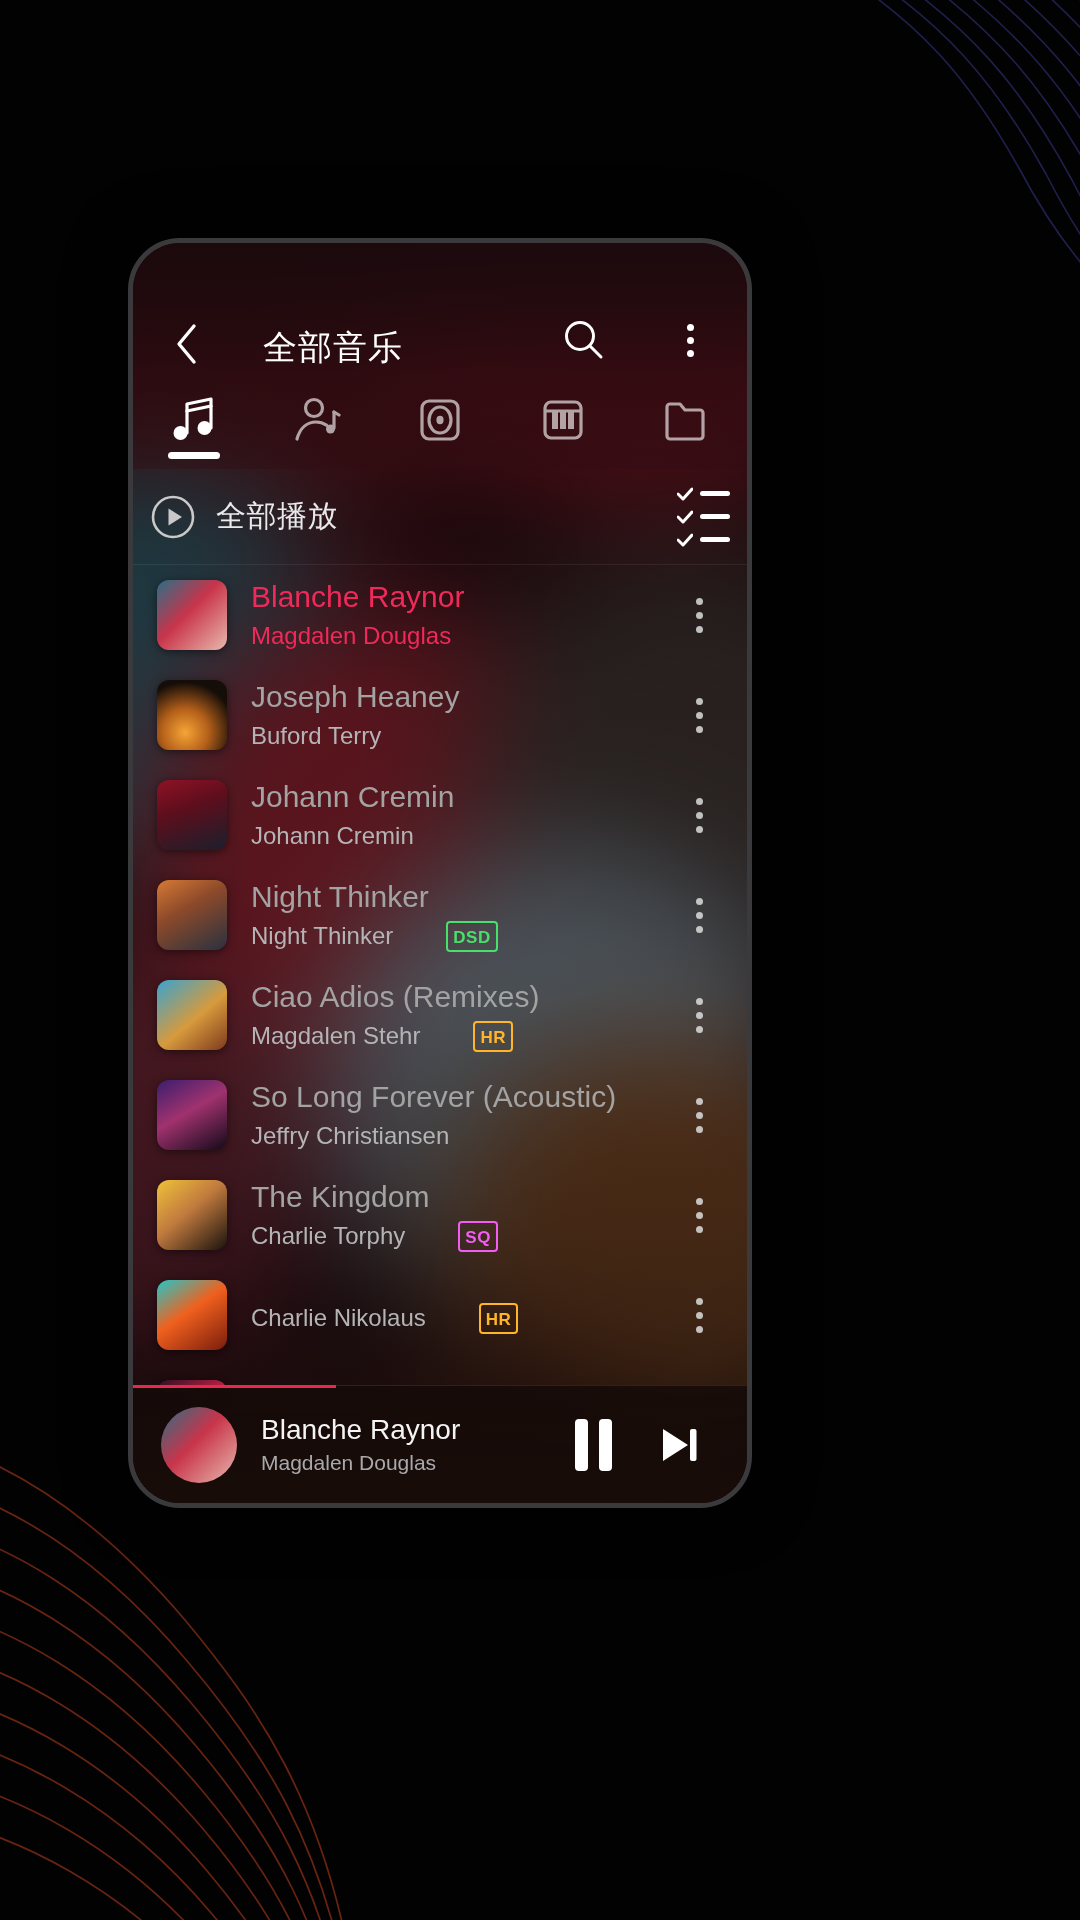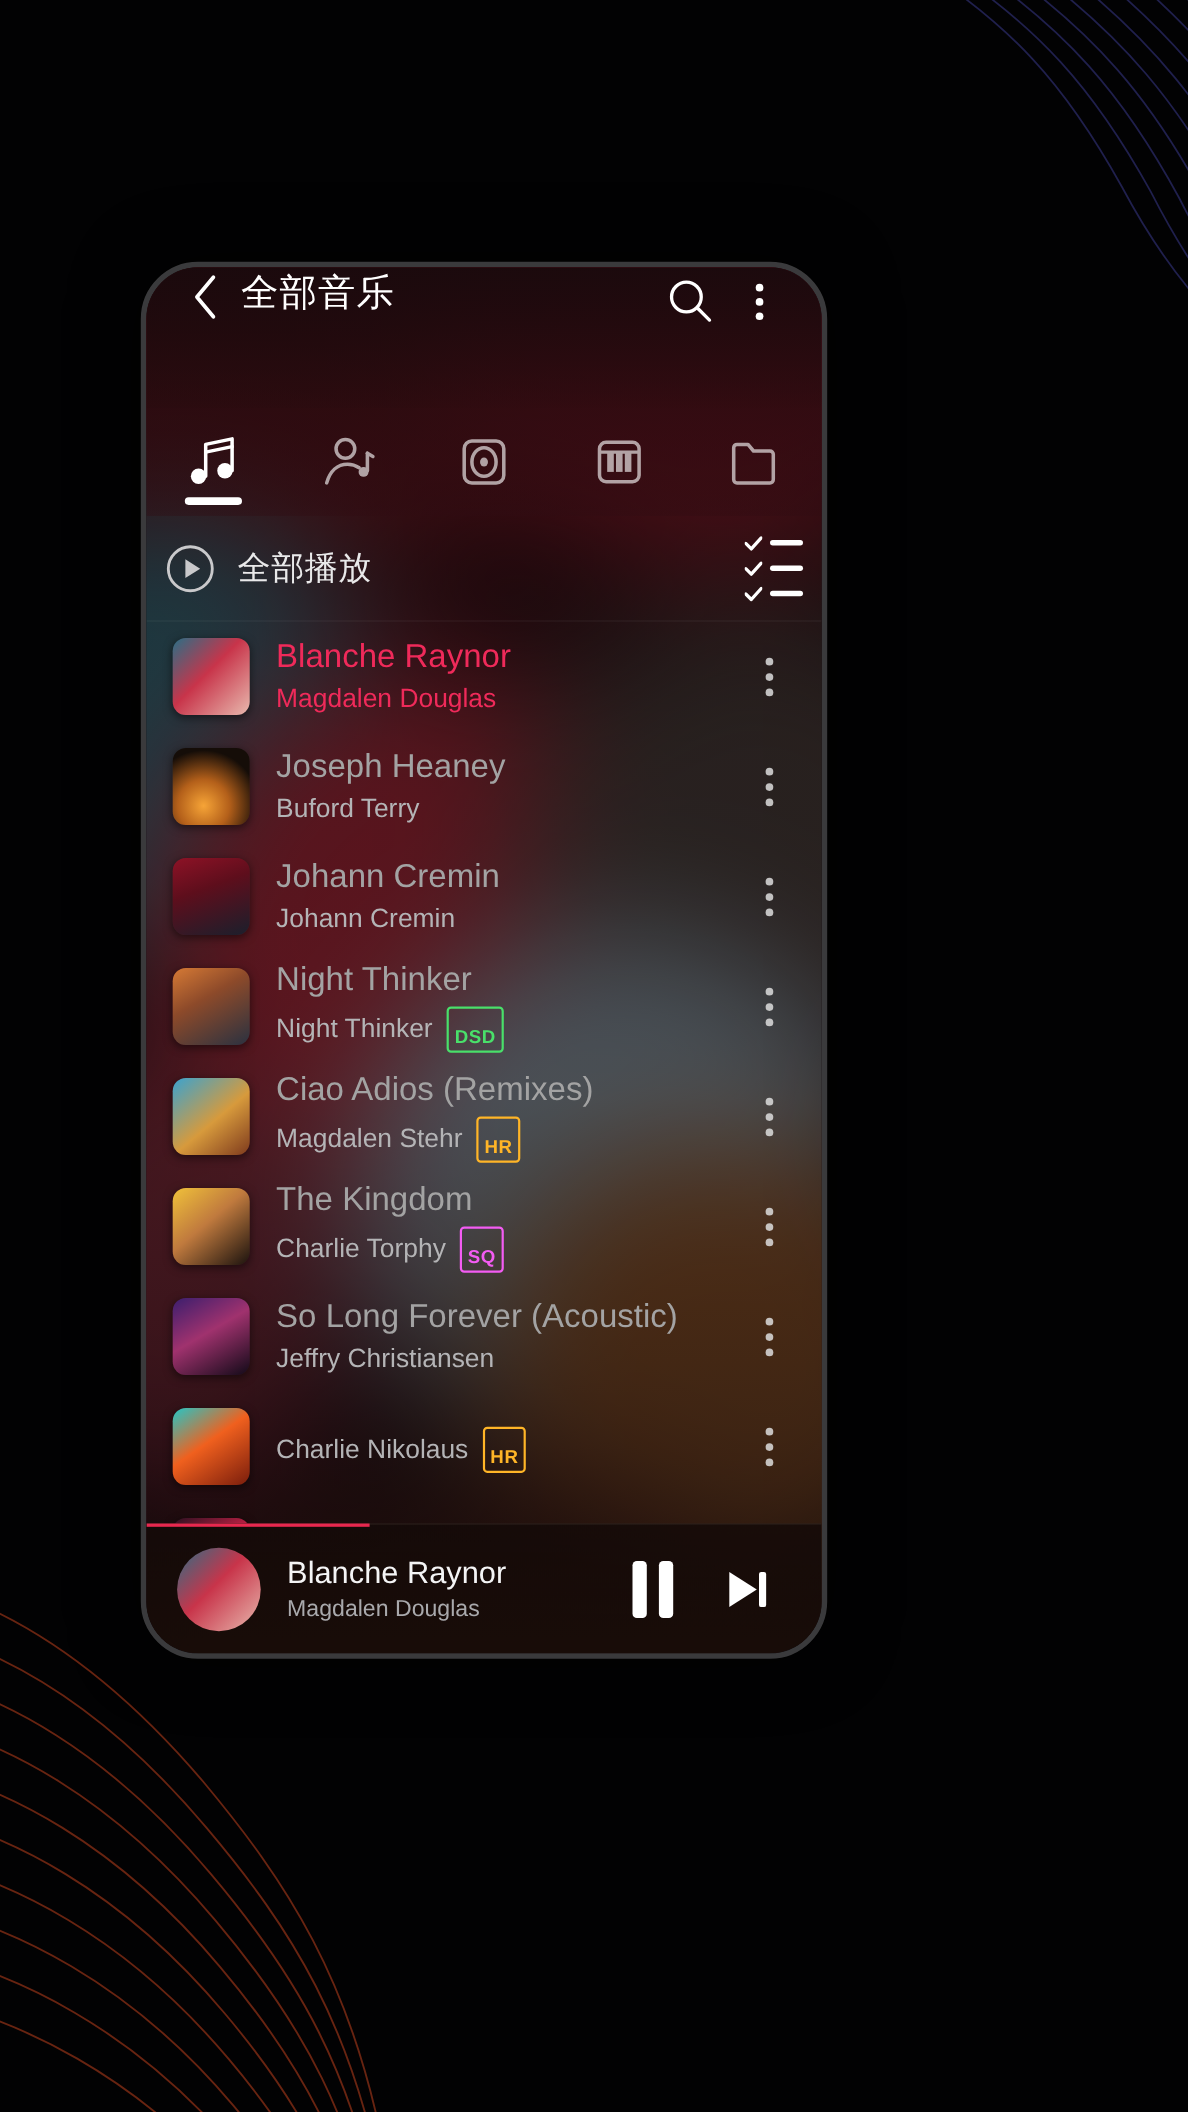--- a/index.html
+++ b/index.html
@@ -37,22 +37,23 @@
   
   .wash { position:absolute; inset:-60px; filter:blur(60px); opacity:.95; }
   .blob { position:absolute; border-radius:50%; }
 
   .scrim { position:absolute; inset:0; background:
       linear-gradient(180deg, rgba(10,4,6,.72) 0%, rgba(12,6,8,.42) 18%, rgba(10,6,8,.34) 60%, rgba(8,4,6,.62) 100%); }
 
   
   .topbar {
     position:absolute; left:0; right:0; top:0; height:128px;
-    display:flex; align-items:flex-start; padding:0 26px;
+    display:flex; align-items:flex-end; padding:0 26px;
     background:linear-gradient(180deg, rgba(26,10,13,.88), rgba(40,12,16,.42));
+    gap:44px;
   }
   .back-btn { width:54px; height:54px; display:flex; align-items:center; justify-content:center; cursor:pointer; }
   .page-title { color:#fff; font-size:34px; font-weight:400; margin-left:6px; letter-spacing:1px; }
   .topbar .spacer { flex:1; }
   .ic-btn { width:62px; height:62px; display:flex; align-items:center; justify-content:center; cursor:pointer; }
   .dots { display:flex; flex-direction:column; gap:6px; align-items:center; }
   .dots i { width:7px; height:7px; border-radius:50%; background:#fff; display:block; }
 
   
   .tabs {
@@ -85,21 +86,21 @@
   }
   .art {
     width:70px; height:70px; border-radius:12px; flex:0 0 70px;
     background-size:cover; background-position:center; overflow:hidden;
     box-shadow:0 2px 8px rgba(0,0,0,.5);
   }
   .meta { margin-left:24px; flex:1; min-width:0; }
   .s-title { color:#a3a3a3; font-size:30px; line-height:1.2; white-space:nowrap; overflow:hidden; text-overflow:ellipsis; }
   .s-sub { color:#b4b4b6; font-size:24px; line-height:1.25; margin-top:6px; display:flex; align-items:center; gap:13px; }
   .song.playing .s-title, .song.playing .s-sub { color:#ef2a5a; }
-  .badge { font-size:17px; line-height:1; padding:17px 5px 4px; border-radius:4px; border:2px solid; font-weight:700; letter-spacing:.5px; }
+  .badge { font-size:17px; line-height:1; padding:6px 5px 4px; border-radius:4px; border:2px solid; font-weight:700; letter-spacing:.5px;margin-left:40px; }
   .badge.DSD { color:#49e06a; border-color:#49e06a; }
   .badge.HR  { color:#ffb527; border-color:#ffb527; }
   .badge.SQ  { color:#f35cf3; border-color:#f35cf3; }
   .row-menu { width:56px; display:flex; flex-direction:column; align-items:center; gap:7px; cursor:pointer; opacity:.85; }
   .row-menu i { width:7px; height:7px; border-radius:50%; background:#ddd; display:block; }
 
   
   .miniplayer {
     position:absolute; left:0; right:0; bottom:0; height:118px;
     display:flex; align-items:center; padding:0 28px;
@@ -336,40 +337,40 @@
               <span class="badge HR">HR</span>
             </div>
           </div>
           <div class="row-menu">
             <i></i>
             <i></i>
             <i></i>
           </div>
         </div>
         <div class="song">
+          <div class="art" style="background: linear-gradient(150deg, rgb(59, 30, 110) 0%, rgb(160, 50, 110) 45%, rgb(18, 10, 24) 100%);"></div>
+          <div class="meta">
+            <div class="s-title">So Long Forever (Acoustic)</div>
+            <div class="s-sub">
+              <span>Jeffry Christiansen</span>
+            </div>
+          </div>
+          <div class="row-menu">
+            <i></i>
+            <i></i>
+            <i></i>
+          </div>
+        </div>
+        <div class="song">
           <div class="art" style="background: linear-gradient(140deg, rgb(240, 193, 58) 0%, rgb(192, 122, 62) 45%, rgb(26, 18, 14) 100%);"></div>
           <div class="meta">
             <div class="s-title">The Kingdom</div>
             <div class="s-sub">
               <span>Charlie Torphy</span>
               <span class="badge SQ">SQ</span>
-            </div>
-          </div>
-          <div class="row-menu">
-            <i></i>
-            <i></i>
-            <i></i>
-          </div>
-        </div>
-        <div class="song">
-          <div class="art" style="background: linear-gradient(150deg, rgb(59, 30, 110) 0%, rgb(160, 50, 110) 45%, rgb(18, 10, 24) 100%);"></div>
-          <div class="meta">
-            <div class="s-title">So Long Forever (Acoustic)</div>
-            <div class="s-sub">
-              <span>Jeffry Christiansen</span>
             </div>
           </div>
           <div class="row-menu">
             <i></i>
             <i></i>
             <i></i>
           </div>
         </div>
         <div class="song">
           <div class="art" style="background: linear-gradient(145deg, rgb(37, 198, 198) 0%, rgb(240, 96, 30) 45%, rgb(122, 29, 12) 100%);"></div>

